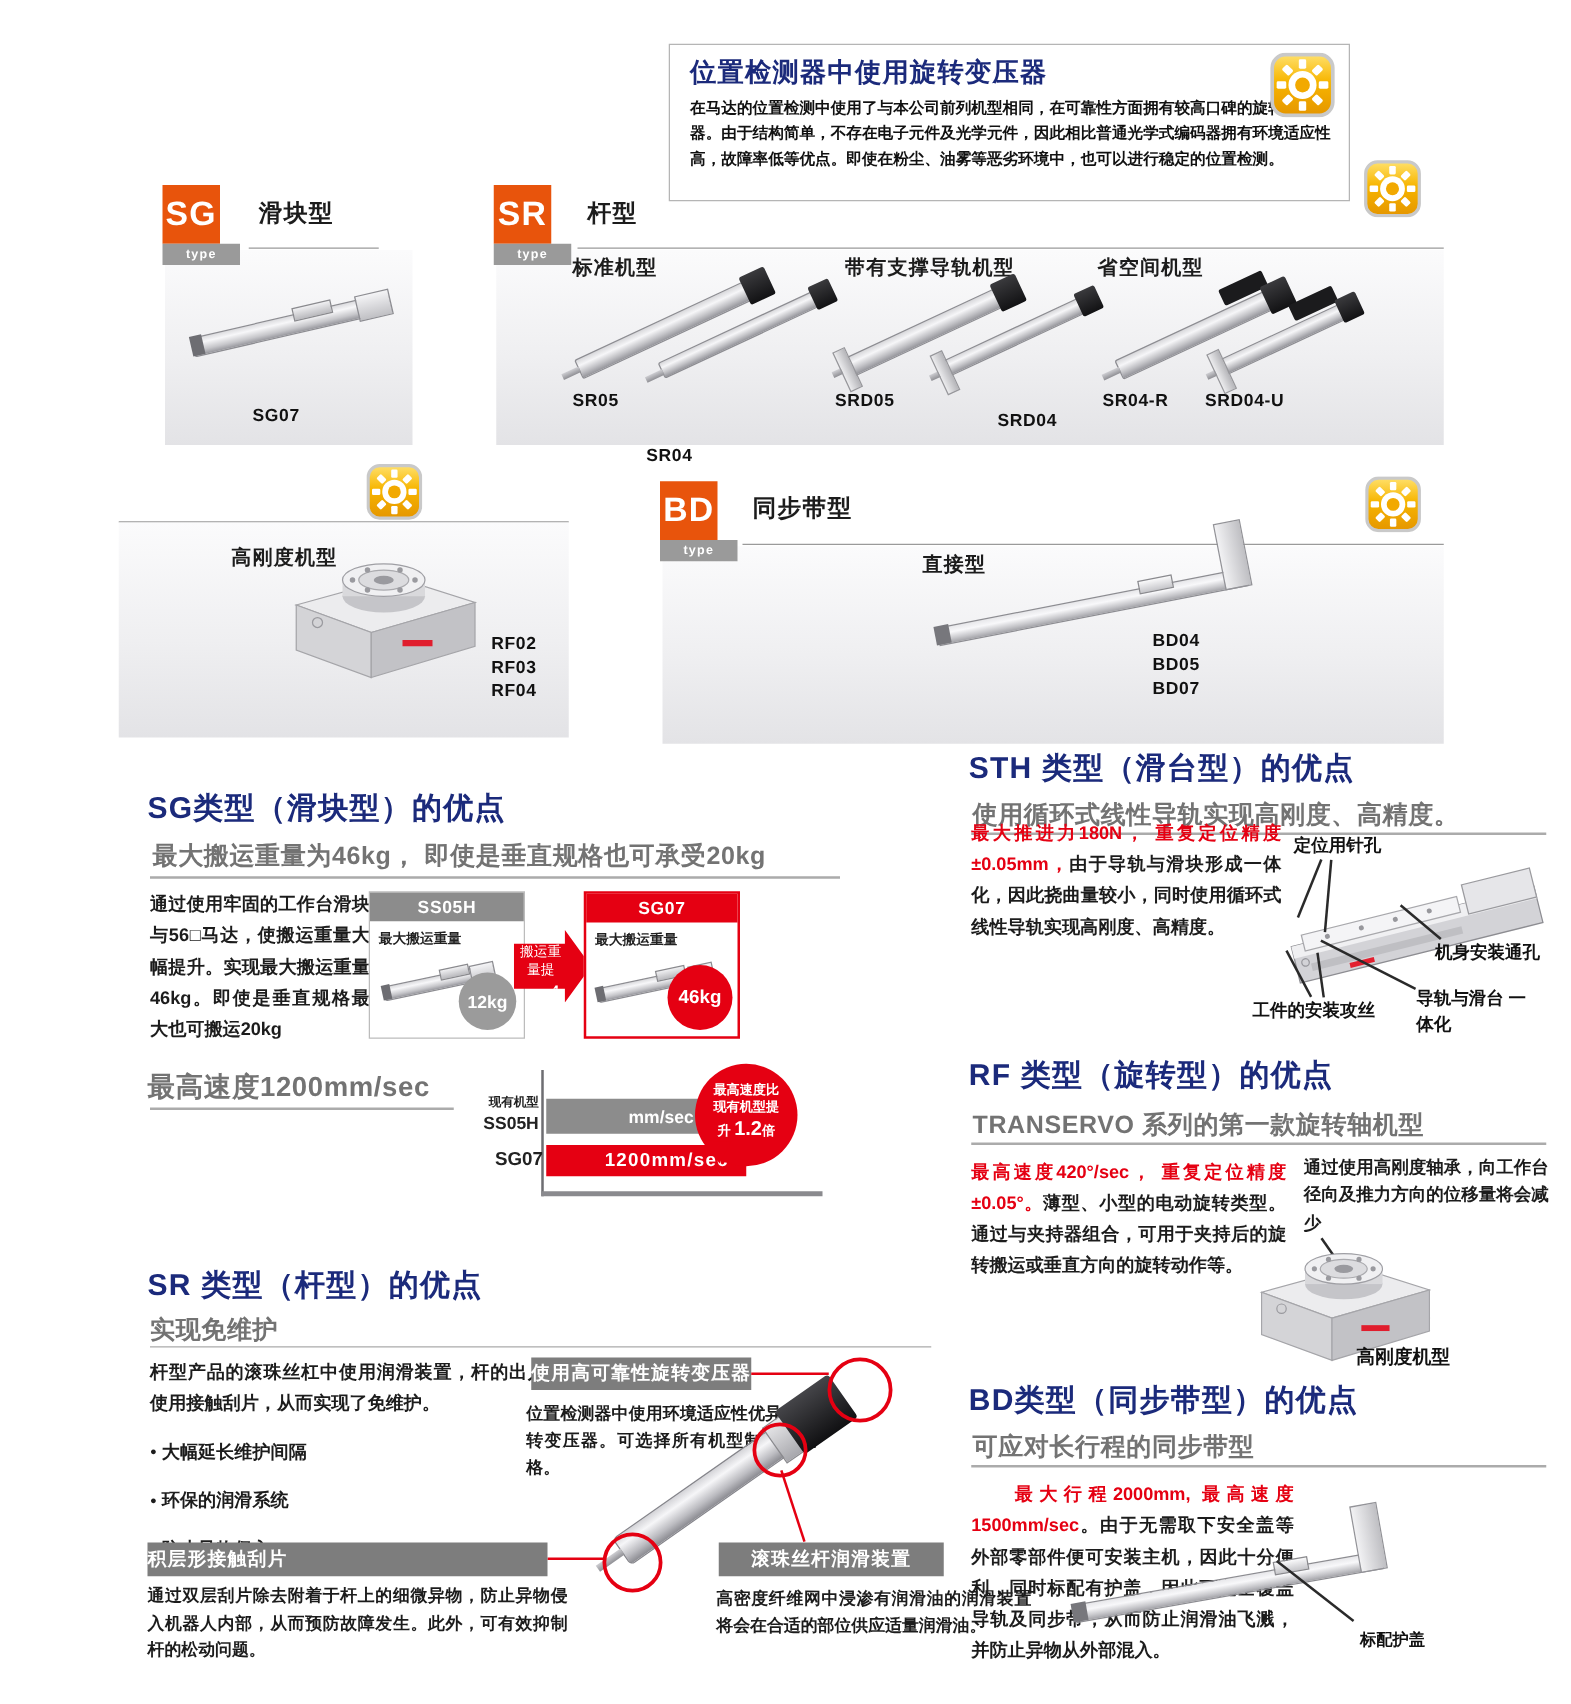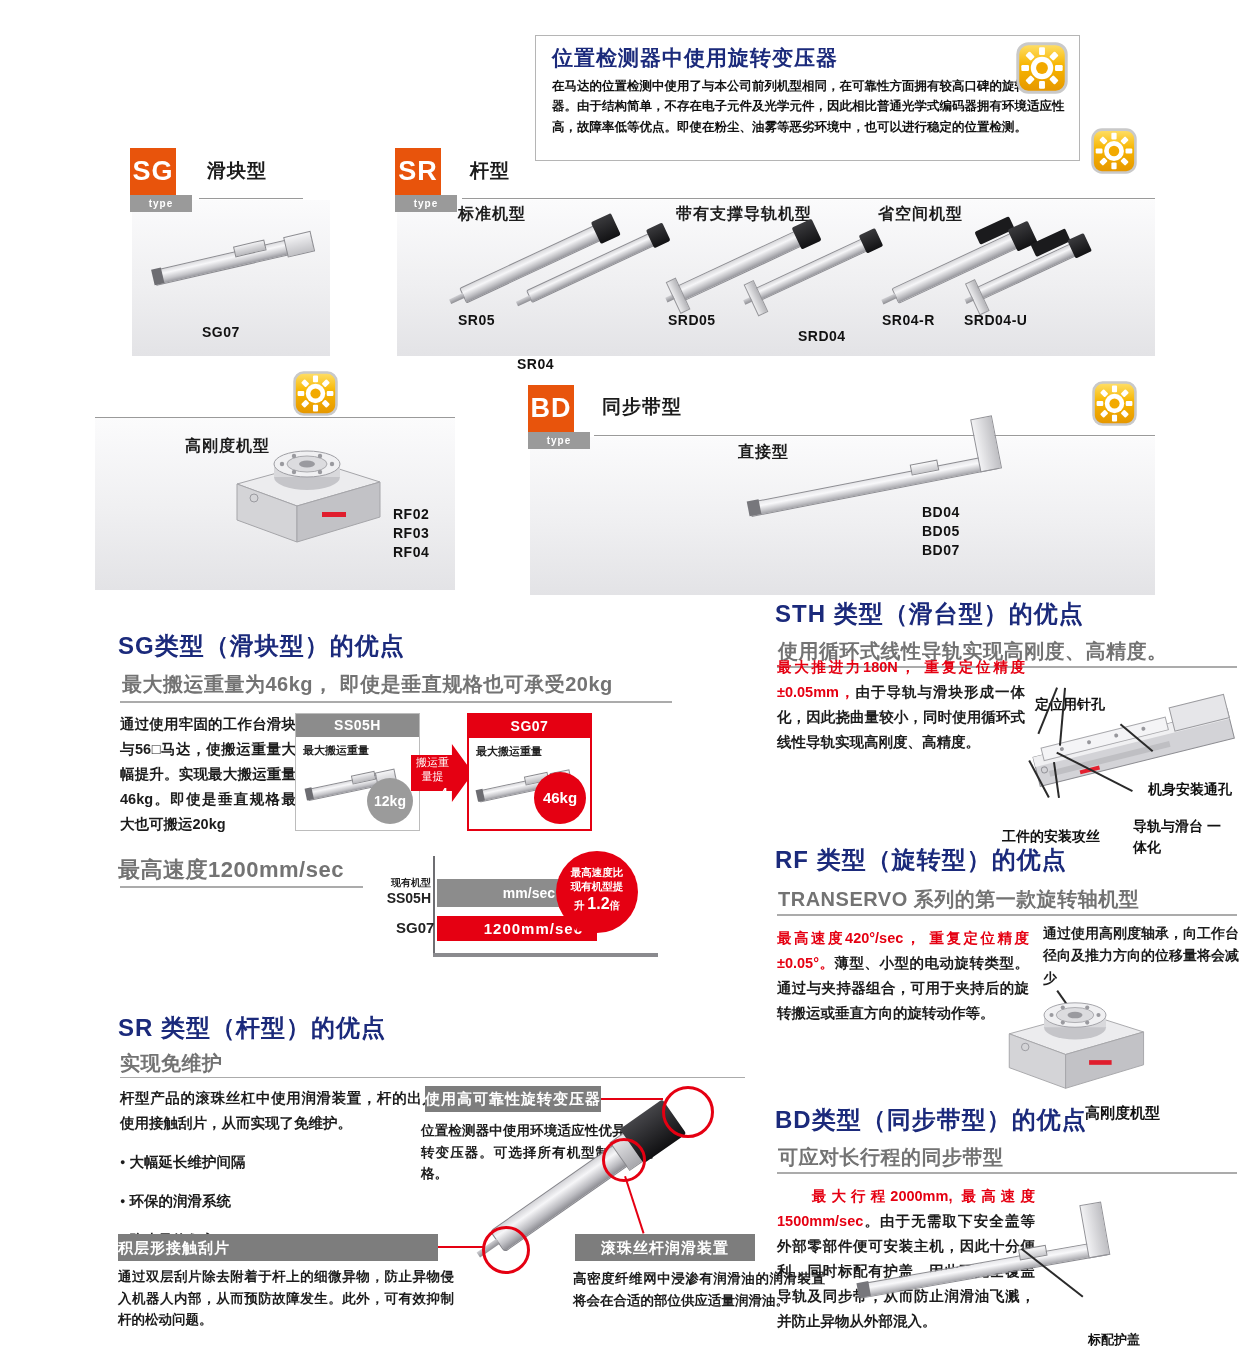--- a/index.html
+++ b/index.html
@@ -44,21 +44,21 @@
   .bigrod .flange{position:absolute;right:44px;top:-5px;width:16px;height:33px;background:linear-gradient(180deg,#e8e8ea,#a7a7ac);border:1px solid #8a8a8e;}
   .bigrod::after{content:"";position:absolute;right:-6px;top:-10px;width:52px;height:42px;background:linear-gradient(180deg,#454549,#101012);border-radius:3px;}
   
   .adv-title{position:absolute;color:#1b2a7b;font-size:24px;font-weight:bold;letter-spacing:1px;}
   .adv-sub{position:absolute;color:#737373;font-size:20px;font-weight:bold;letter-spacing:.5px;}
   .rule2{position:absolute;height:2px;background:#ababab;}
   .body-txt{position:absolute;font-size:14.5px;font-weight:600;color:#1c1c1c;line-height:1.72;text-align:justify;}
   .red{color:#e50012;}
   .bullet-row{margin-top:14px;}
   .bullet-row::before{content:"●";font-size:9px;vertical-align:2px;margin-right:4px;}
-  .callout{position:absolute;font-size:14px;font-weight:bold;color:#111;margin-top:28px;}
+  .callout{position:absolute;font-size:14px;font-weight:bold;color:#111;}
   .cline{position:absolute;height:1.5px;background:#2a2a2a;transform-origin:0 0;}
   .rline{position:absolute;height:2px;background:#e50012;transform-origin:0 0;}
   .redcircle{position:absolute;border:3.5px solid #e50012;border-radius:50%;background:transparent;}
   .graybox{position:absolute;background:#7d7d7d;color:#fff;font-size:15px;font-weight:bold;letter-spacing:1px;}
   
   .panel{position:absolute;width:125px;height:118px;background:#fff;box-sizing:border-box;}
   .panel .phead{height:23px;color:#fff;font-size:14px;font-weight:bold;text-align:center;line-height:23px;letter-spacing:.5px;}
   .panel .plabel{position:absolute;left:7px;top:29px;font-size:11px;font-weight:bold;color:#222;}
   .bubble{position:absolute;border-radius:50%;color:#fff;font-weight:bold;text-align:center;}
   .tail::before{content:"";position:absolute;top:-9px;left:8px;width:0;height:0;border-left:3px solid transparent;border-right:13px solid transparent;}

